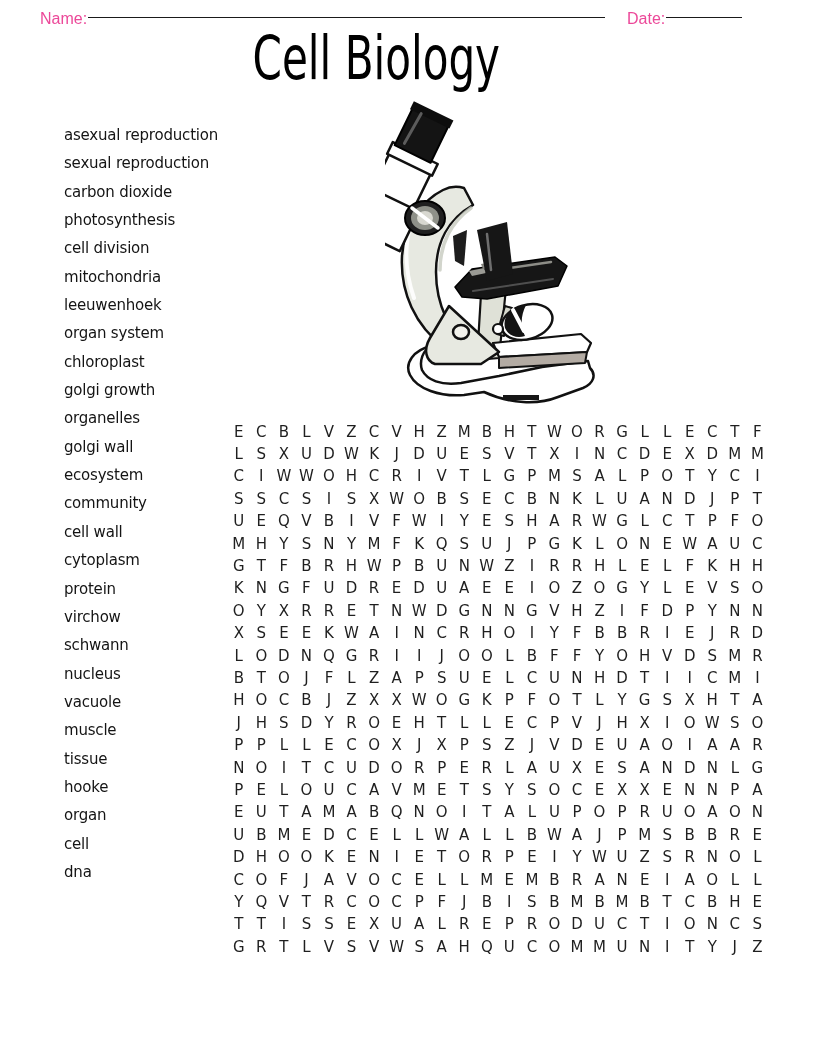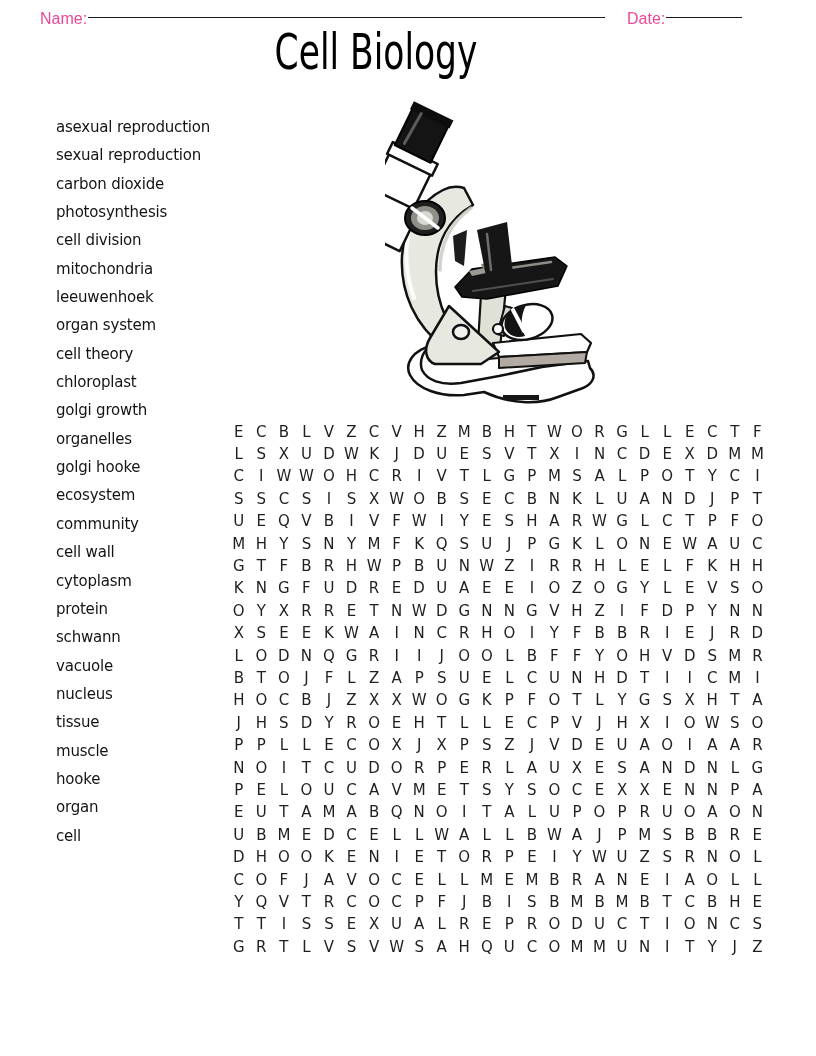--- a/index.html
+++ b/index.html
@@ -13,26 +13,26 @@
     font-size:16px;color:#ec4899;white-space:nowrap;
   }
   #name-label{left:40px;}
   #date-label{left:627px;}
   .write-line{position:absolute;top:0;height:17px;border-bottom:1.6px solid #1a1a1a;}
   #name-line{left:88px;width:517px;}
   #date-line{left:666px;width:76px;}
   
   h1#title{
     position:absolute;top:27px;left:0;width:752px;margin:0;text-align:center;
-    font-size:50px;font-weight:400;line-height:1;letter-spacing:0;
+    font-size:61px;font-weight:400;line-height:1;letter-spacing:0;
   }
   h1#title .squeeze{display:inline-block;transform:scaleX(0.69);transform-origin:50% 50%;}
   
   ul#word-list{
-    position:absolute;left:48px;top:105px;margin:8px;padding:0;list-style:none;
+    position:absolute;left:48px;top:105px;margin:16px;padding:0;list-style:none;
     font-size:15px;color:#141414;letter-spacing:-0.2px;
   }
   ul#word-list li{height:28.35px;line-height:28.35px;white-space:nowrap;}
   
   #word-grid{
     position:absolute;left:227.5px;top:420.5px;
     display:grid;grid-template-columns:repeat(24,22.55px);grid-auto-rows:22.4px;
     font-size:15px;color:#1f1f1f;
   }
   #word-grid .cell{
@@ -53,38 +53,39 @@
 
 <ul id="word-list">
     <li>asexual reproduction</li>
     <li>sexual reproduction</li>
     <li>carbon dioxide</li>
     <li>photosynthesis</li>
     <li>cell division</li>
     <li>mitochondria</li>
     <li>leeuwenhoek</li>
     <li>organ system</li>
-    <li>cell theory</li>
     <li>chloroplast</li>
     <li>golgi growth</li>
     <li>organelles</li>
-    <li>golgi hooke</li>
+    <li>golgi wall</li>
     <li>ecosystem</li>
     <li>community</li>
     <li>cell wall</li>
     <li>cytoplasm</li>
     <li>protein</li>
+    <li>virchow</li>
     <li>schwann</li>
+    <li>nucleus</li>
     <li>vacuole</li>
-    <li>nucleus</li>
+    <li>muscle</li>
     <li>tissue</li>
-    <li>muscle</li>
     <li>hooke</li>
     <li>organ</li>
     <li>cell</li>
+    <li>dna</li>
   </ul>
 
 <svg id="scope" width="212" height="306" viewBox="0 0 212 306" xmlns="http://www.w3.org/2000/svg">
   <g stroke-linejoin="round" stroke-linecap="round">
 
     <path d="M58,90 C38,100 19,124 17,156 C15,192 30,226 60,248 L90,254 C64,233 51,204 51,172 C51,143 63,119 88,105 L79,88 C72,86 64,87 58,90 Z" fill="#e7e9e1" stroke="#111" stroke-width="2.5"></path>
     <path d="M27,120 C19,144 20,172 29,198" fill="none" stroke="#ffffff" stroke-width="4" opacity="0.9"></path>
     <path d="M86,108 C66,122 55,144 55,170" fill="none" stroke="#c7cabf" stroke-width="3.5" opacity="0.8"></path>
 
     <path d="M96,194 L121,188 L114,258 L92,260 Z" fill="#dfe1d7" stroke="#111" stroke-width="2.2"></path>

